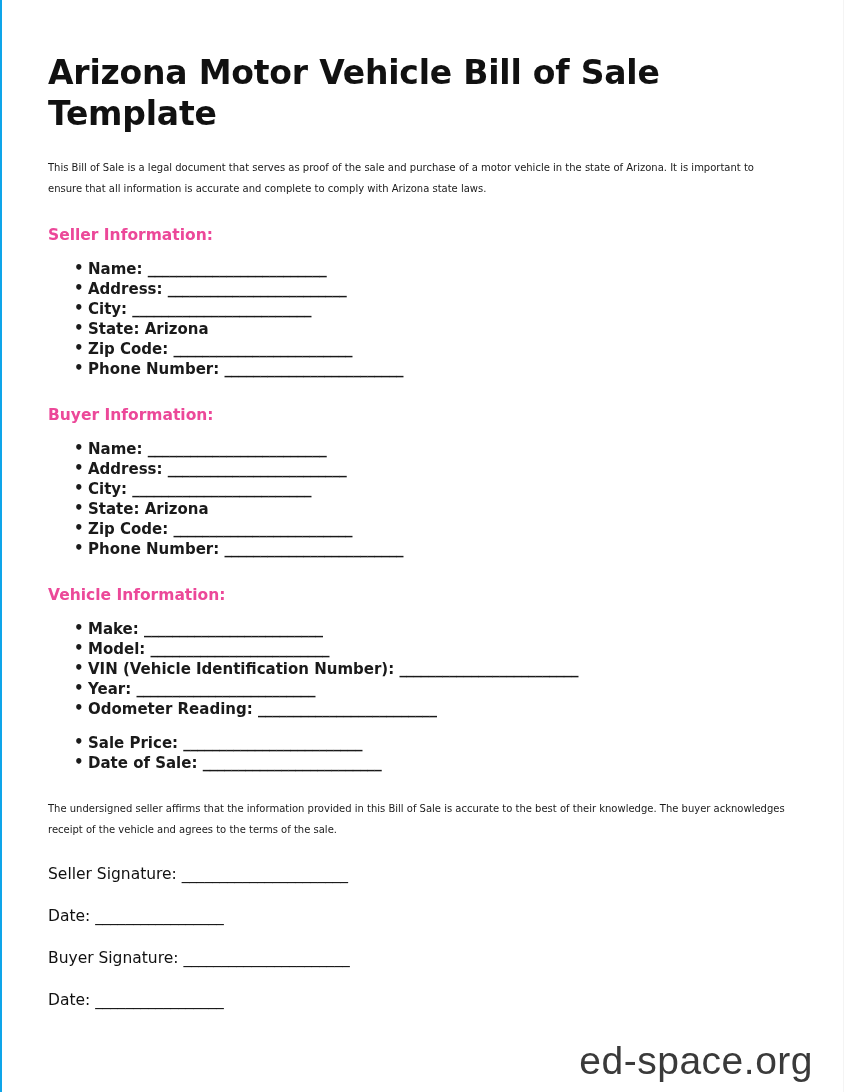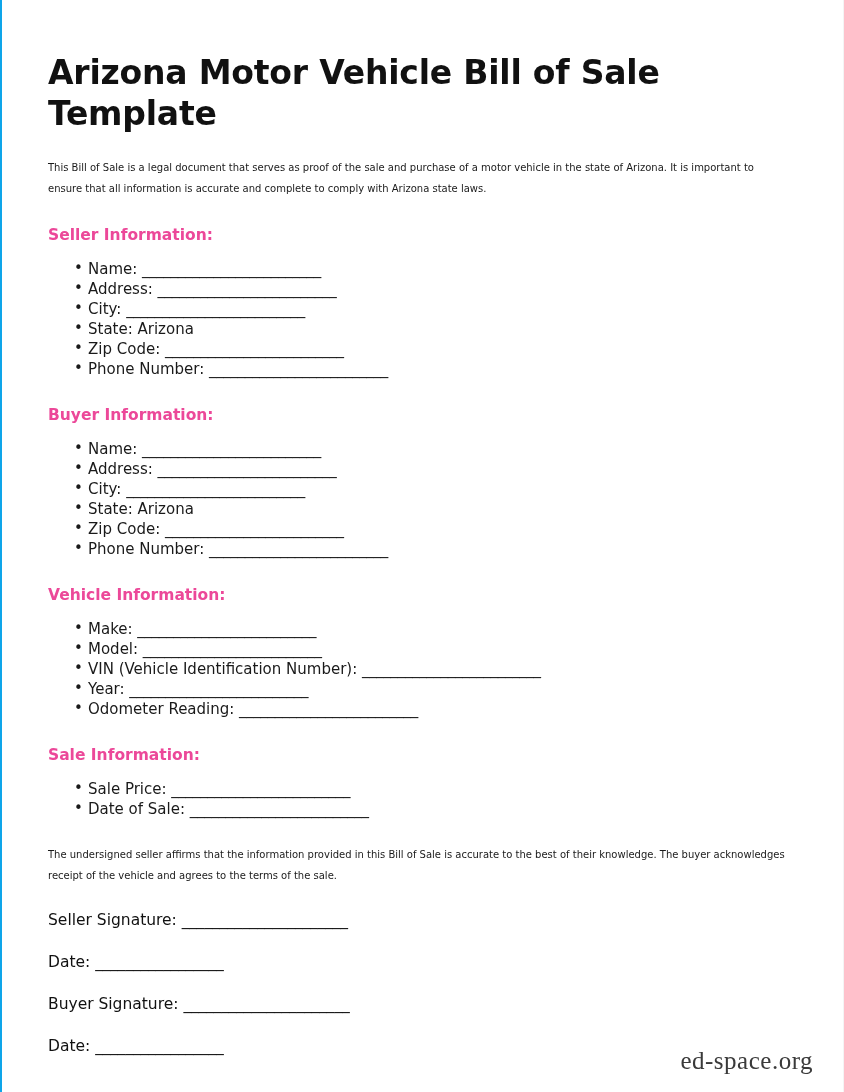--- a/index.html
+++ b/index.html
@@ -62,20 +62,21 @@
     padding: 0;
   }
   ul.field-list li {
     position: relative;
     font-size: 15px;
     line-height: 20px;
     padding-left: 40px;
     margin: 0;
     white-space: nowrap;
     color: #1a1a1a;
+    font-weight: bold;
   }
   ul.field-list li::before {
     content: "\2022";
     position: absolute;
     left: 26px;
     top: -1px;
     font-size: 15px;
     line-height: 20px;
     color: #1a1a1a;
   }
@@ -98,22 +99,22 @@
     margin-top: 0;
   }
   .sig-row .blank {
     letter-spacing: -0.2px;
   }
 
   .footer-mark {
     position: absolute;
     right: 30px;
     bottom: 14px;
-    font-family: Liberation Serif, serif;
-    font-size: 25px;
+    font-family: Liberation Sans, sans-serif;
+    font-size: 39px;
     line-height: 34px;
     color: #3a3a3a;
     letter-spacing: 0.5px;
     white-space: nowrap;
   }
 </style>
 </head>
 <body>
 
 <div class="page">
@@ -145,21 +146,20 @@
 
     <h2 class="section-heading">Vehicle Information:</h2>
     <ul class="field-list">
       <li><span>Make: </span><span class="blank">_________________________</span></li>
       <li><span>Model: </span><span class="blank">_________________________</span></li>
       <li><span>VIN (Vehicle Identification Number): </span><span class="blank">_________________________</span></li>
       <li><span>Year: </span><span class="blank">_________________________</span></li>
       <li><span>Odometer Reading: </span><span class="blank">_________________________</span></li>
     </ul>
 
-    <h2 class="section-heading">Sale Information:</h2>
     <ul class="field-list">
       <li><span>Sale Price: </span><span class="blank">_________________________</span></li>
       <li><span>Date of Sale: </span><span class="blank">_________________________</span></li>
     </ul>
 
     <p class="para closing">The undersigned seller affirms that the information provided in this Bill of Sale is accurate to the best of their knowledge. The buyer acknowledges receipt of the vehicle and agrees to the terms of the sale.</p>
 
     <div class="sig-block">
       <div class="sig-row"><span>Seller Signature: </span><span class="blank">______________________</span></div>
       <div class="sig-row"><span>Date: </span><span class="blank">_________________</span></div>

